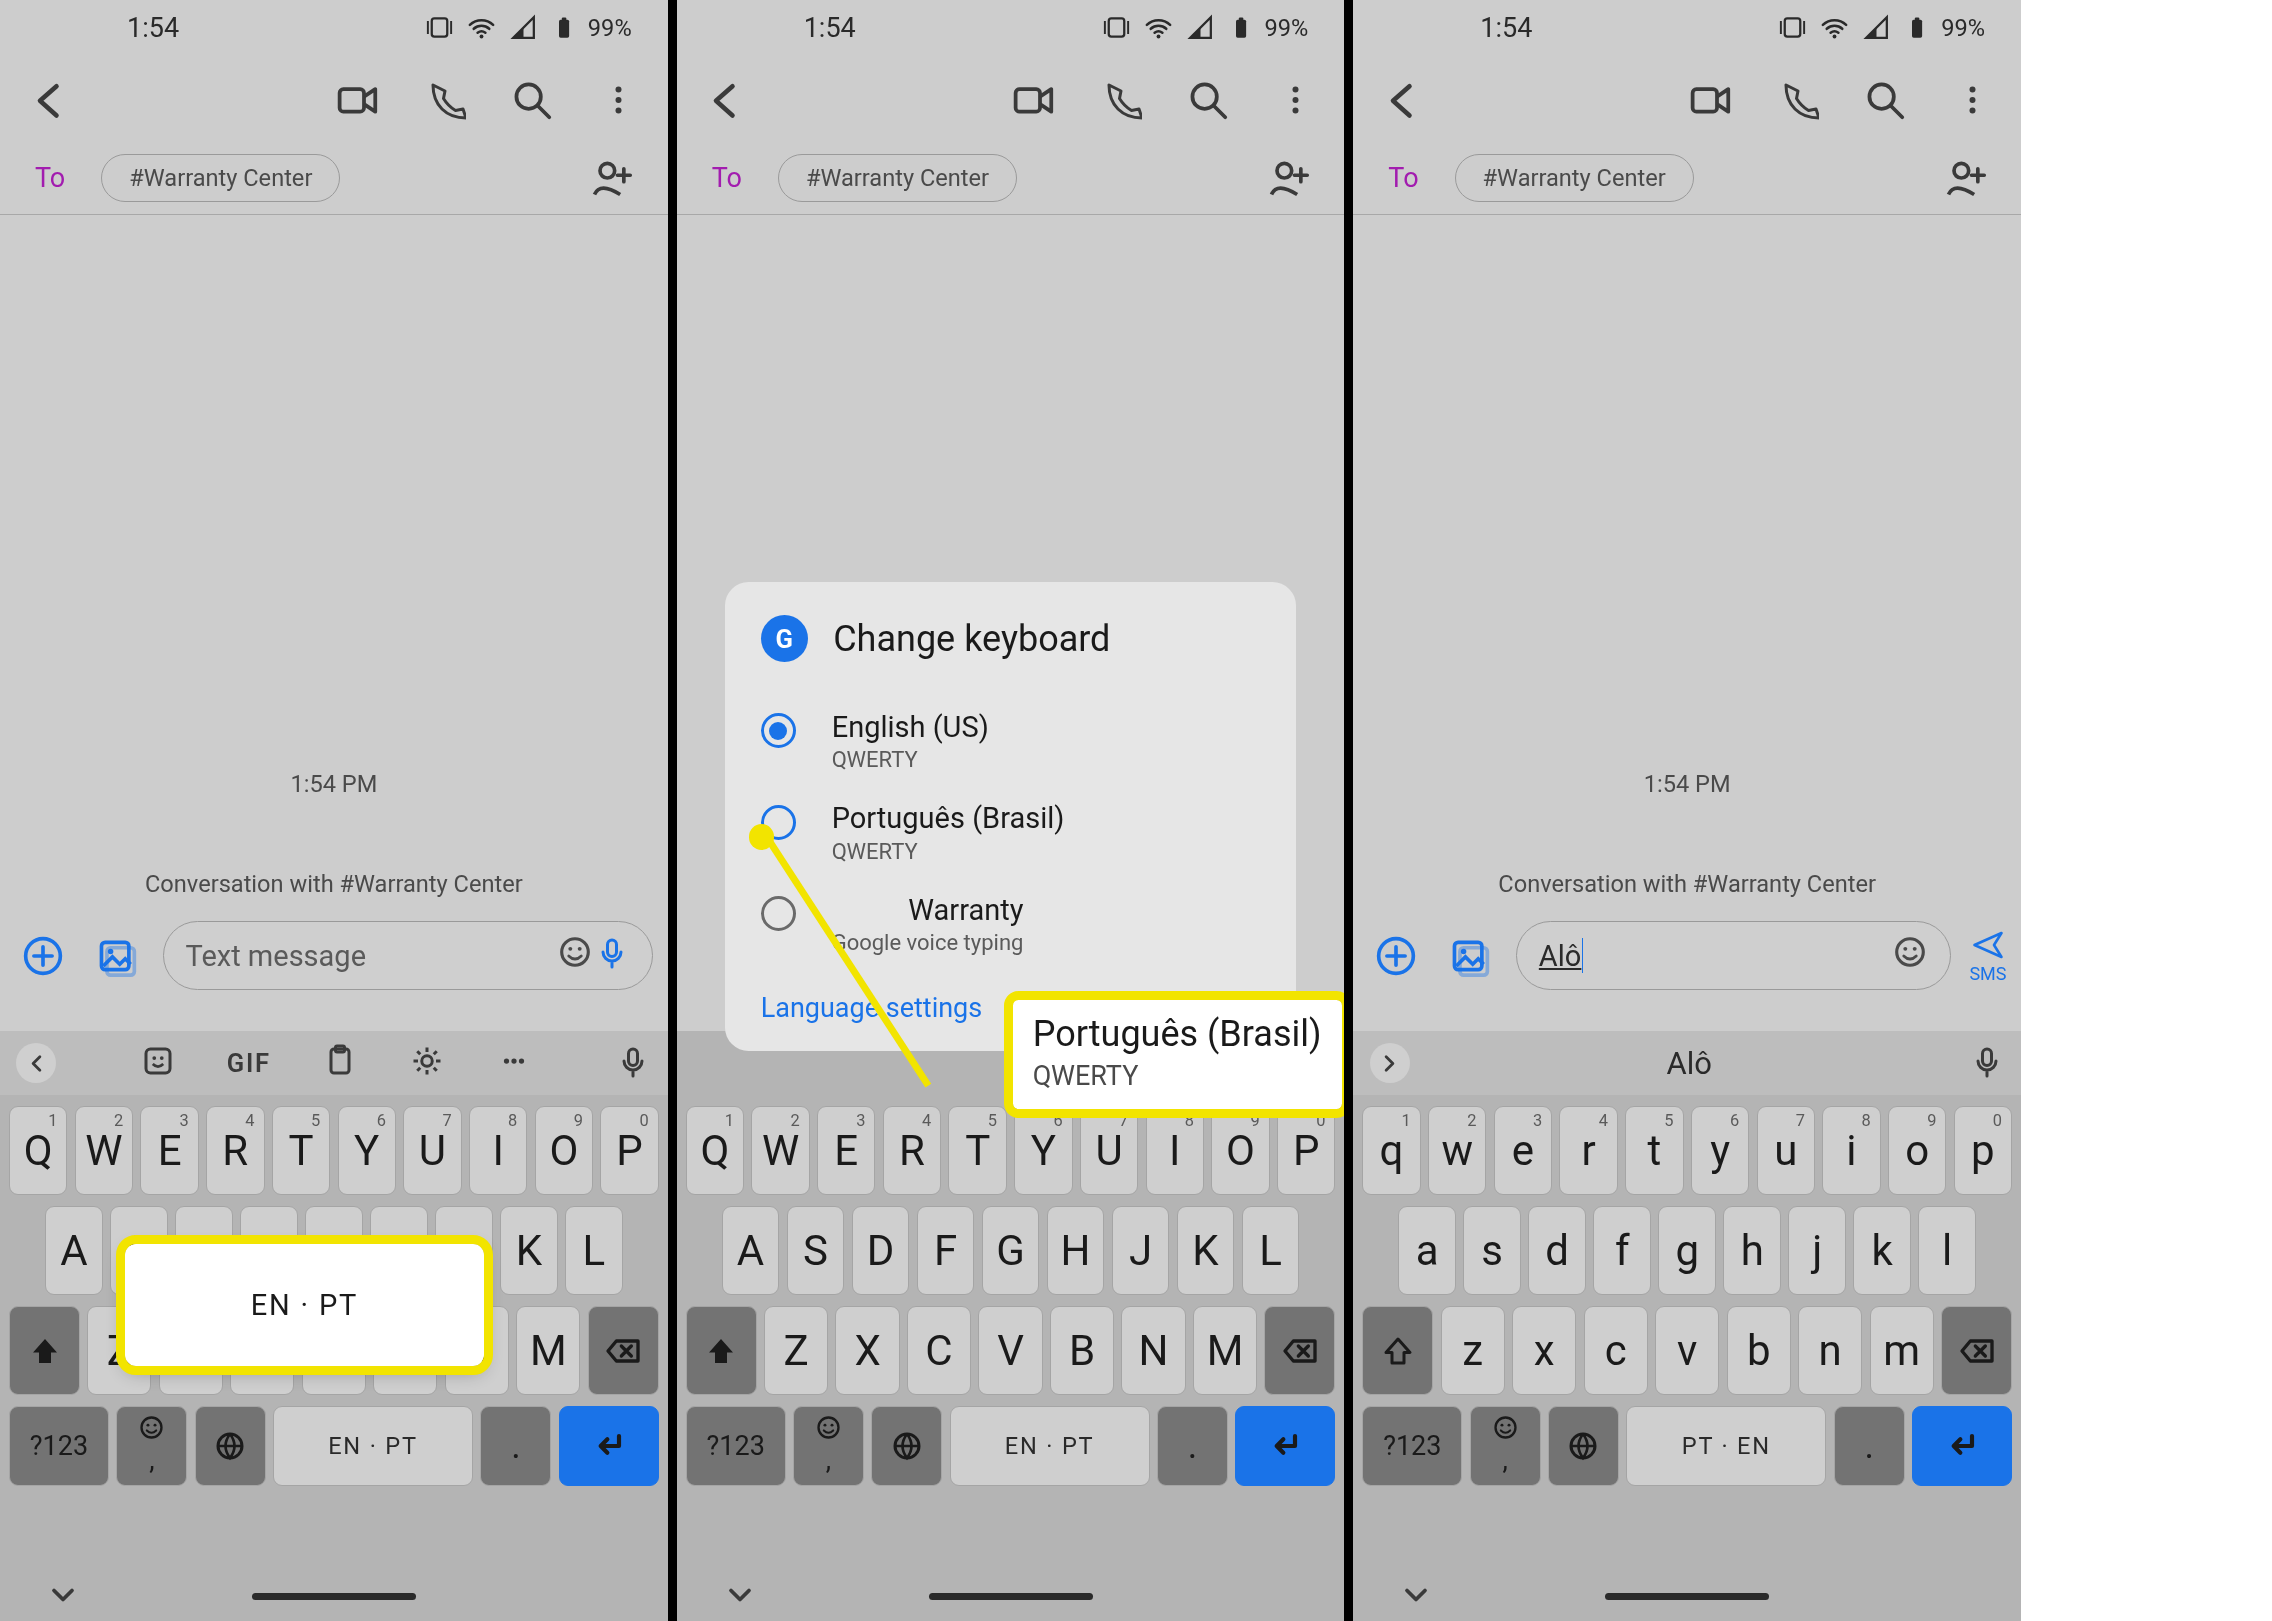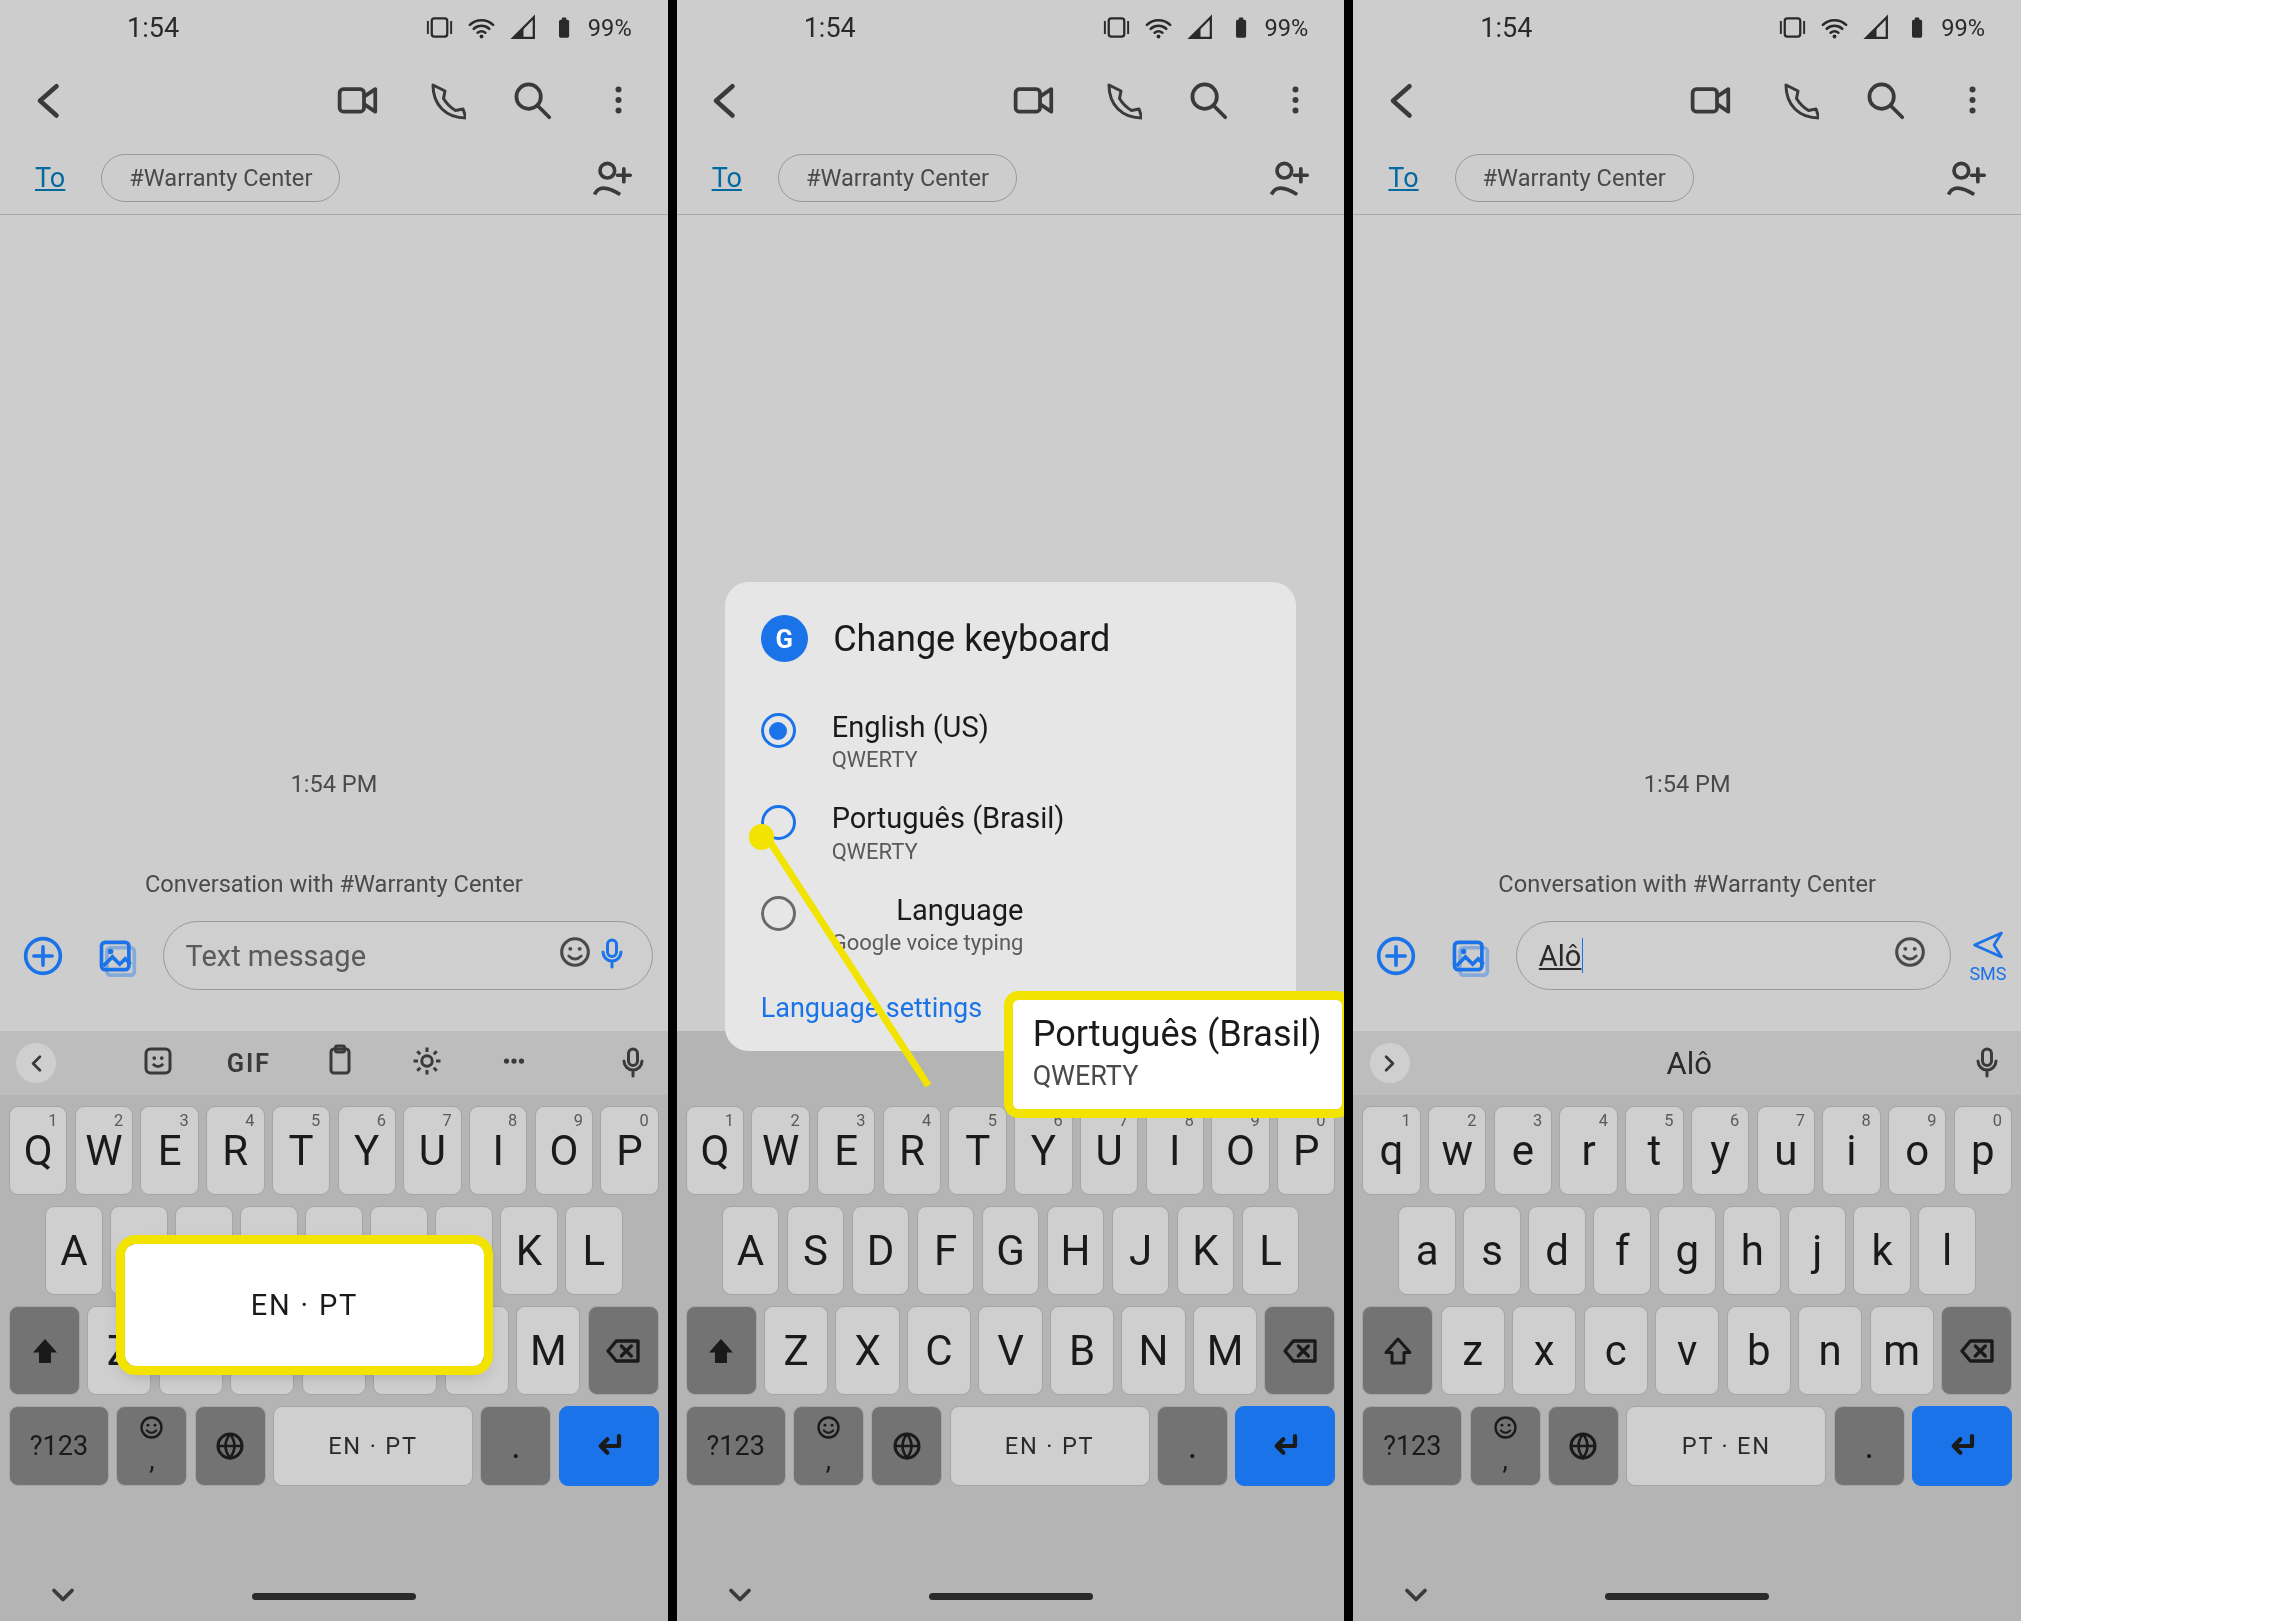--- a/index.html
+++ b/index.html
@@ -13,21 +13,21 @@
   .status .right { display: flex; align-items: center; gap: 11px; font-size: 23.6px; }
   .status .right svg { display: block; }
 
   
   .appbar { height: 87px; display: flex; align-items: center; padding: 0 27px; gap: 40px; }
   .appbar .spacer { flex: 1; }
   .icon-btn { width: 47px; height: 47px; display: flex; align-items: center; justify-content: center; color: #3a3a3a; }
 
   
   .to-row { height: 73px; display: flex; align-items: center; padding: 0 33px 0 35px; gap: 36px; border-bottom: 1.8px solid #a8a8a8; }
-  .to-label { font-size: 27px; color: #0369a1; text-decoration: underline; }
+  .to-label { font-size: 27px; color: #a21caf; }
   .chip { border: 1.8px solid #9a9a9a; border-radius: 36px; padding: 9px 27px; font-size: 23.6px; color: #4a4a4a; }
   .to-row .spacer { flex: 1; }
 
   
   .conv-area { position: absolute; left: 0; right: 0; top: 215px; bottom: 0; background: #cdcdcd; }
   .timestamp { position: absolute; left: 0; right: 0; text-align: center; font-size: 23.6px; color: #4a4a4a; }
   .conv-with { position: absolute; left: 0; right: 0; text-align: center; font-size: 23.6px; color: #4a4a4a; }
 
   
   .input-row { position: absolute; left: 0; right: 0; display: flex; align-items: center; gap: 18px; padding: 0 14.5px; }
@@ -547,21 +547,21 @@
       <div class="opt">
         <div class="radio"></div>
         <div class="txts">
             <div class="t1">Português (Brasil)</div>
             <div class="t2">QWERTY</div>
           </div>
       </div>
       <div class="opt">
         <div class="radio gray"></div>
         <div class="txts">
-            <div class="t1">Language</div>
+            <div class="t1">Warranty</div>
             <div class="t2">Google voice typing</div>
           </div>
       </div>
       <div class="link">Language settings</div>
     </div>
 
     <div class="line-y" style="left:85px; top:836px; width:7.3px; height:300px; transform:rotate(-33deg)"></div>
     <div class="dot-y" style="left:72px; top:824px;"></div>
     <div class="callout" style="left:336px; top:1000px;">
       <div class="c1">Português (Brasil)</div>

